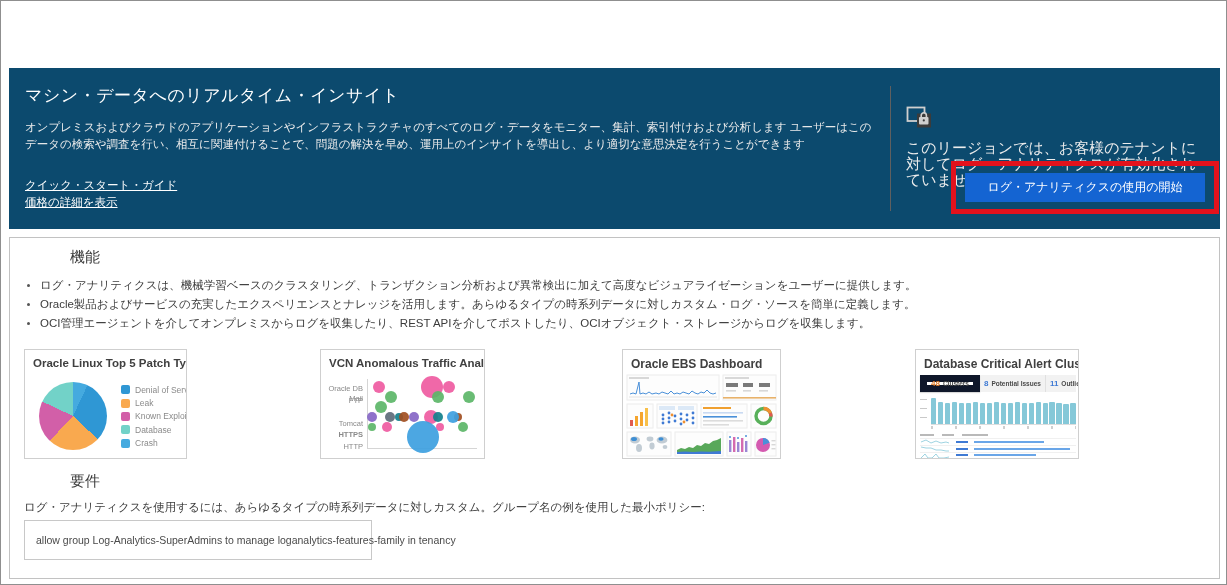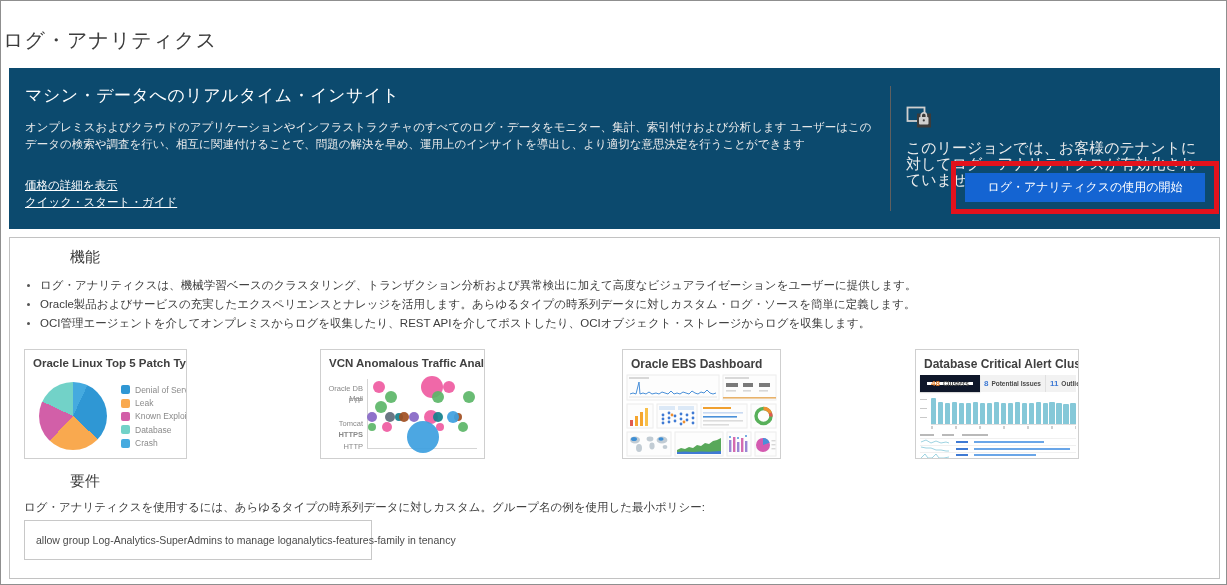--- a/index.html
+++ b/index.html
@@ -94,29 +94,28 @@
     position: absolute; left: 14px; top: 282px; width: 348px; height: 40px;
     border: 1px solid #c8c8c8; display: flex; align-items: center; padding: 0 11px;
     font-size: 10.5px; color: #4a4a4a; white-space: nowrap;
   }
 </style>
 </head>
 <body>
 
 <div id="screen">
 
-  <div class="page-title">ログ・アナリティクス</div>
 
   <div class="hero" style="background: #0c4a6e;">
     <div class="hero-left">
       <div class="hero-heading">マシン・データへのリアルタイム・インサイト</div>
       <div class="hero-desc">オンプレミスおよびクラウドのアプリケーションやインフラストラクチャのすべてのログ・データをモニター、集計、索引付けおよび分析します ユーザーはこのデータの検索や調査を行い、相互に関連付けることで、問題の解決を早め、運用上のインサイトを導出し、より適切な意思決定を行うことができます</div>
       <div class="hero-links">
+        <a>クイック・スタート・ガイド</a>
         <a>価格の詳細を表示</a>
-        <a>クイック・スタート・ガイド</a>
       </div>
     </div>
     <div class="hero-divider"></div>
     <div class="hero-right">
       <span>
         <svg width="26" height="22" viewBox="0 0 26 22">
           <rect x="1.5" y="1.5" width="17" height="13.5" fill="none" stroke="#cfcfcf" stroke-width="1.8"></rect>
           <rect x="11" y="7.5" width="14" height="14" fill="#3b3b3b"></rect>
           <rect x="13" y="11" width="9.5" height="7.5" rx="1" fill="#cfcfcf"></rect>
           <path d="M15.2 11 v-1.6 a2.6 2.6 0 0 1 5.2 0 V11" fill="none" stroke="#cfcfcf" stroke-width="1.6"></path>

